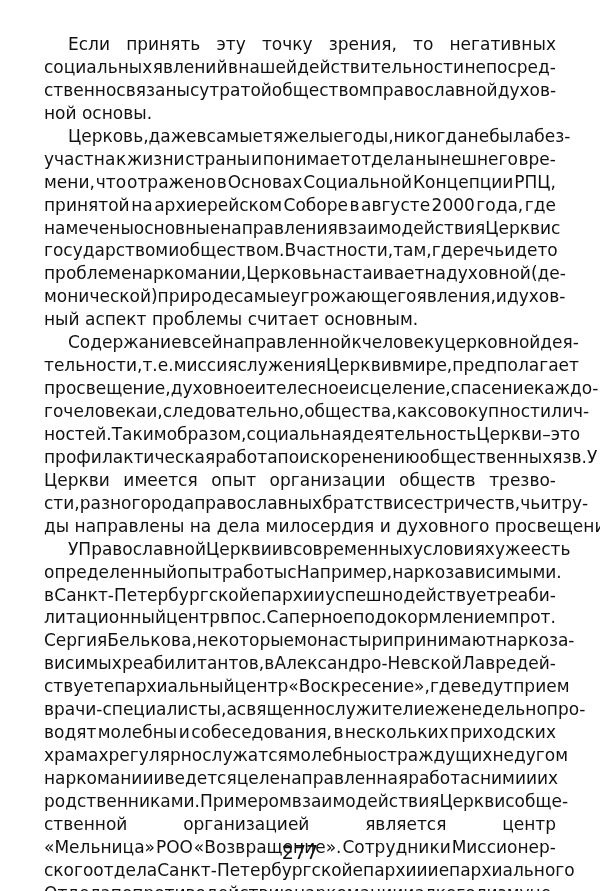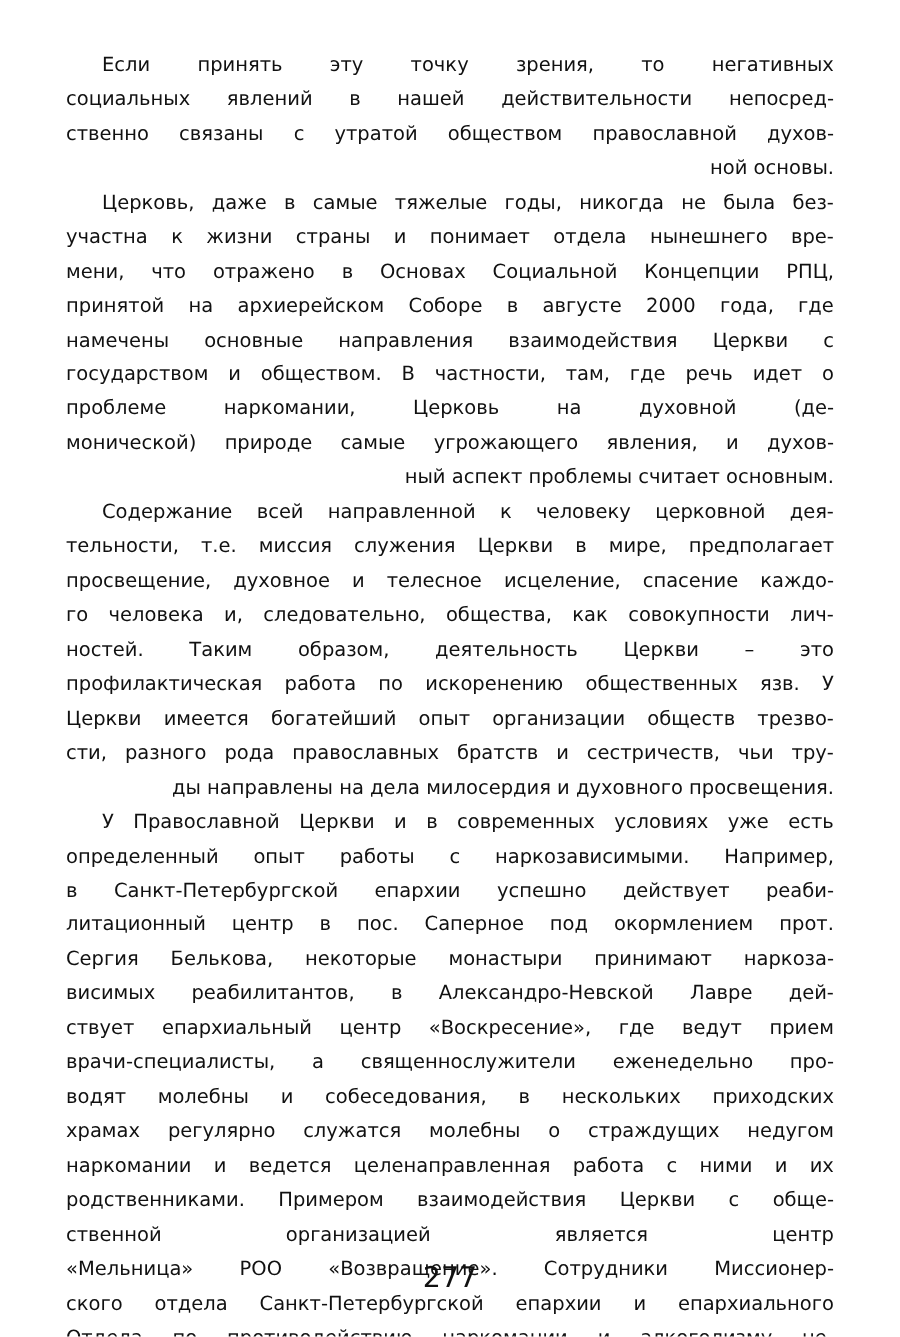--- a/index.html
+++ b/index.html
@@ -38,29 +38,29 @@
     margin: 0;
     padding: 0;
   }
 
   
   .line {
     display: flex;
     width: 512px;
     height: 22.95px;
     line-height: 22.95px;
-    font-size: 13px;
+    font-size: 17px;
     white-space: pre;
     letter-spacing: 0;
   }
   .line.justify {
     justify-content: space-between;
   }
   .line.last {
-    justify-content: flex-end;
+    justify-content: flex-start;
   }
   .line .w {
     display: inline-block;
     white-space: pre;
   }
   
   .line.indent {
     padding-left: 24px;
     width: 488px;
   }
@@ -89,38 +89,38 @@
         <div class="line justify"><span class="w">ственно</span><span class="w">связаны</span><span class="w">с</span><span class="w">утратой</span><span class="w">обществом</span><span class="w">православной</span><span class="w">духов-</span></div>
         <div class="line last"><span class="w">ной основы.</span></div>
       </div>
       <div class="para">
         <div class="line justify indent"><span class="w">Церковь,</span><span class="w">даже</span><span class="w">в</span><span class="w">самые</span><span class="w">тяжелые</span><span class="w">годы,</span><span class="w">никогда</span><span class="w">не</span><span class="w">была</span><span class="w">без-</span></div>
         <div class="line justify"><span class="w">участна</span><span class="w">к</span><span class="w">жизни</span><span class="w">страны</span><span class="w">и</span><span class="w">понимает</span><span class="w">отдела</span><span class="w">нынешнего</span><span class="w">вре-</span></div>
         <div class="line justify"><span class="w">мени,</span><span class="w">что</span><span class="w">отражено</span><span class="w">в</span><span class="w">Основах</span><span class="w">Социальной</span><span class="w">Концепции</span><span class="w">РПЦ,</span></div>
         <div class="line justify"><span class="w">принятой</span><span class="w">на</span><span class="w">архиерейском</span><span class="w">Соборе</span><span class="w">в</span><span class="w">августе</span><span class="w">2000</span><span class="w">года,</span><span class="w">где</span></div>
         <div class="line justify"><span class="w">намечены</span><span class="w">основные</span><span class="w">направления</span><span class="w">взаимодействия</span><span class="w">Церкви</span><span class="w">с</span></div>
         <div class="line justify"><span class="w">государством</span><span class="w">и</span><span class="w">обществом.</span><span class="w">В</span><span class="w">частности,</span><span class="w">там,</span><span class="w">где</span><span class="w">речь</span><span class="w">идет</span><span class="w">о</span></div>
-        <div class="line justify"><span class="w">проблеме</span><span class="w">наркомании,</span><span class="w">Церковь</span><span class="w">на</span><span class="w">духовной</span><span class="w">(де-</span></div>
+        <div class="line justify"><span class="w">проблеме</span><span class="w">наркомании,</span><span class="w">Церковь</span><span class="w">настаивает</span><span class="w">на</span><span class="w">духовной</span><span class="w">(де-</span></div>
         <div class="line justify"><span class="w">монической)</span><span class="w">природе</span><span class="w">самые</span><span class="w">угрожающего</span><span class="w">явления,</span><span class="w">и</span><span class="w">духов-</span></div>
         <div class="line last"><span class="w">ный аспект проблемы считает основным.</span></div>
       </div>
       <div class="para">
         <div class="line justify indent"><span class="w">Содержание</span><span class="w">всей</span><span class="w">направленной</span><span class="w">к</span><span class="w">человеку</span><span class="w">церковной</span><span class="w">дея-</span></div>
         <div class="line justify"><span class="w">тельности,</span><span class="w">т.е.</span><span class="w">миссия</span><span class="w">служения</span><span class="w">Церкви</span><span class="w">в</span><span class="w">мире,</span><span class="w">предполагает</span></div>
         <div class="line justify"><span class="w">просвещение,</span><span class="w">духовное</span><span class="w">и</span><span class="w">телесное</span><span class="w">исцеление,</span><span class="w">спасение</span><span class="w">каждо-</span></div>
         <div class="line justify"><span class="w">го</span><span class="w">человека</span><span class="w">и,</span><span class="w">следовательно,</span><span class="w">общества,</span><span class="w">как</span><span class="w">совокупности</span><span class="w">лич-</span></div>
-        <div class="line justify"><span class="w">ностей.</span><span class="w">Таким</span><span class="w">образом,</span><span class="w">деятельность</span><span class="w">Церкви</span><span class="w">–</span><span class="w">это</span></div>
+        <div class="line justify"><span class="w">ностей.</span><span class="w">Таким</span><span class="w">образом,</span><span class="w">социальная</span><span class="w">деятельность</span><span class="w">Церкви</span><span class="w">–</span><span class="w">это</span></div>
         <div class="line justify"><span class="w">профилактическая</span><span class="w">работа</span><span class="w">по</span><span class="w">искоренению</span><span class="w">общественных</span><span class="w">язв.</span><span class="w">У</span></div>
-        <div class="line justify"><span class="w">Церкви</span><span class="w">имеется</span><span class="w">богатейший</span><span class="w">опыт</span><span class="w">организации</span><span class="w">обществ</span><span class="w">трезво-</span></div>
+        <div class="line justify"><span class="w">Церкви</span><span class="w">имеется</span><span class="w">опыт</span><span class="w">организации</span><span class="w">обществ</span><span class="w">трезво-</span></div>
         <div class="line justify"><span class="w">сти,</span><span class="w">разного</span><span class="w">рода</span><span class="w">православных</span><span class="w">братств</span><span class="w">и</span><span class="w">сестричеств,</span><span class="w">чьи</span><span class="w">тру-</span></div>
         <div class="line last"><span class="w">ды направлены на дела милосердия и духовного просвещения.</span></div>
       </div>
       <div class="para">
         <div class="line justify indent"><span class="w">У</span><span class="w">Православной</span><span class="w">Церкви</span><span class="w">и</span><span class="w">в</span><span class="w">современных</span><span class="w">условиях</span><span class="w">уже</span><span class="w">есть</span></div>
-        <div class="line justify"><span class="w">определенный</span><span class="w">опыт</span><span class="w">работы</span><span class="w">с</span><span class="w">наркозависимыми.</span><span class="w">Например,</span></div>
+        <div class="line justify"><span class="w">определенный</span><span class="w">опыт</span><span class="w">работы</span><span class="w">с</span><span class="w">Например,</span><span class="w">наркозависимыми.</span></div>
         <div class="line justify"><span class="w">в</span><span class="w">Санкт-Петербургской</span><span class="w">епархии</span><span class="w">успешно</span><span class="w">действует</span><span class="w">реаби-</span></div>
         <div class="line justify"><span class="w">литационный</span><span class="w">центр</span><span class="w">в</span><span class="w">пос.</span><span class="w">Саперное</span><span class="w">под</span><span class="w">окормлением</span><span class="w">прот.</span></div>
         <div class="line justify"><span class="w">Сергия</span><span class="w">Белькова,</span><span class="w">некоторые</span><span class="w">монастыри</span><span class="w">принимают</span><span class="w">наркоза-</span></div>
         <div class="line justify"><span class="w">висимых</span><span class="w">реабилитантов,</span><span class="w">в</span><span class="w">Александро-Невской</span><span class="w">Лавре</span><span class="w">дей-</span></div>
         <div class="line justify"><span class="w">ствует</span><span class="w">епархиальный</span><span class="w">центр</span><span class="w">«Воскресение»,</span><span class="w">где</span><span class="w">ведут</span><span class="w">прием</span></div>
         <div class="line justify"><span class="w">врачи-специалисты,</span><span class="w">а</span><span class="w">священнослужители</span><span class="w">еженедельно</span><span class="w">про-</span></div>
         <div class="line justify"><span class="w">водят</span><span class="w">молебны</span><span class="w">и</span><span class="w">собеседования,</span><span class="w">в</span><span class="w">нескольких</span><span class="w">приходских</span></div>
         <div class="line justify"><span class="w">храмах</span><span class="w">регулярно</span><span class="w">служатся</span><span class="w">молебны</span><span class="w">о</span><span class="w">страждущих</span><span class="w">недугом</span></div>
         <div class="line justify"><span class="w">наркомании</span><span class="w">и</span><span class="w">ведется</span><span class="w">целенаправленная</span><span class="w">работа</span><span class="w">с</span><span class="w">ними</span><span class="w">и</span><span class="w">их</span></div>
         <div class="line justify"><span class="w">родственниками.</span><span class="w">Примером</span><span class="w">взаимодействия</span><span class="w">Церкви</span><span class="w">с</span><span class="w">обще-</span></div>

